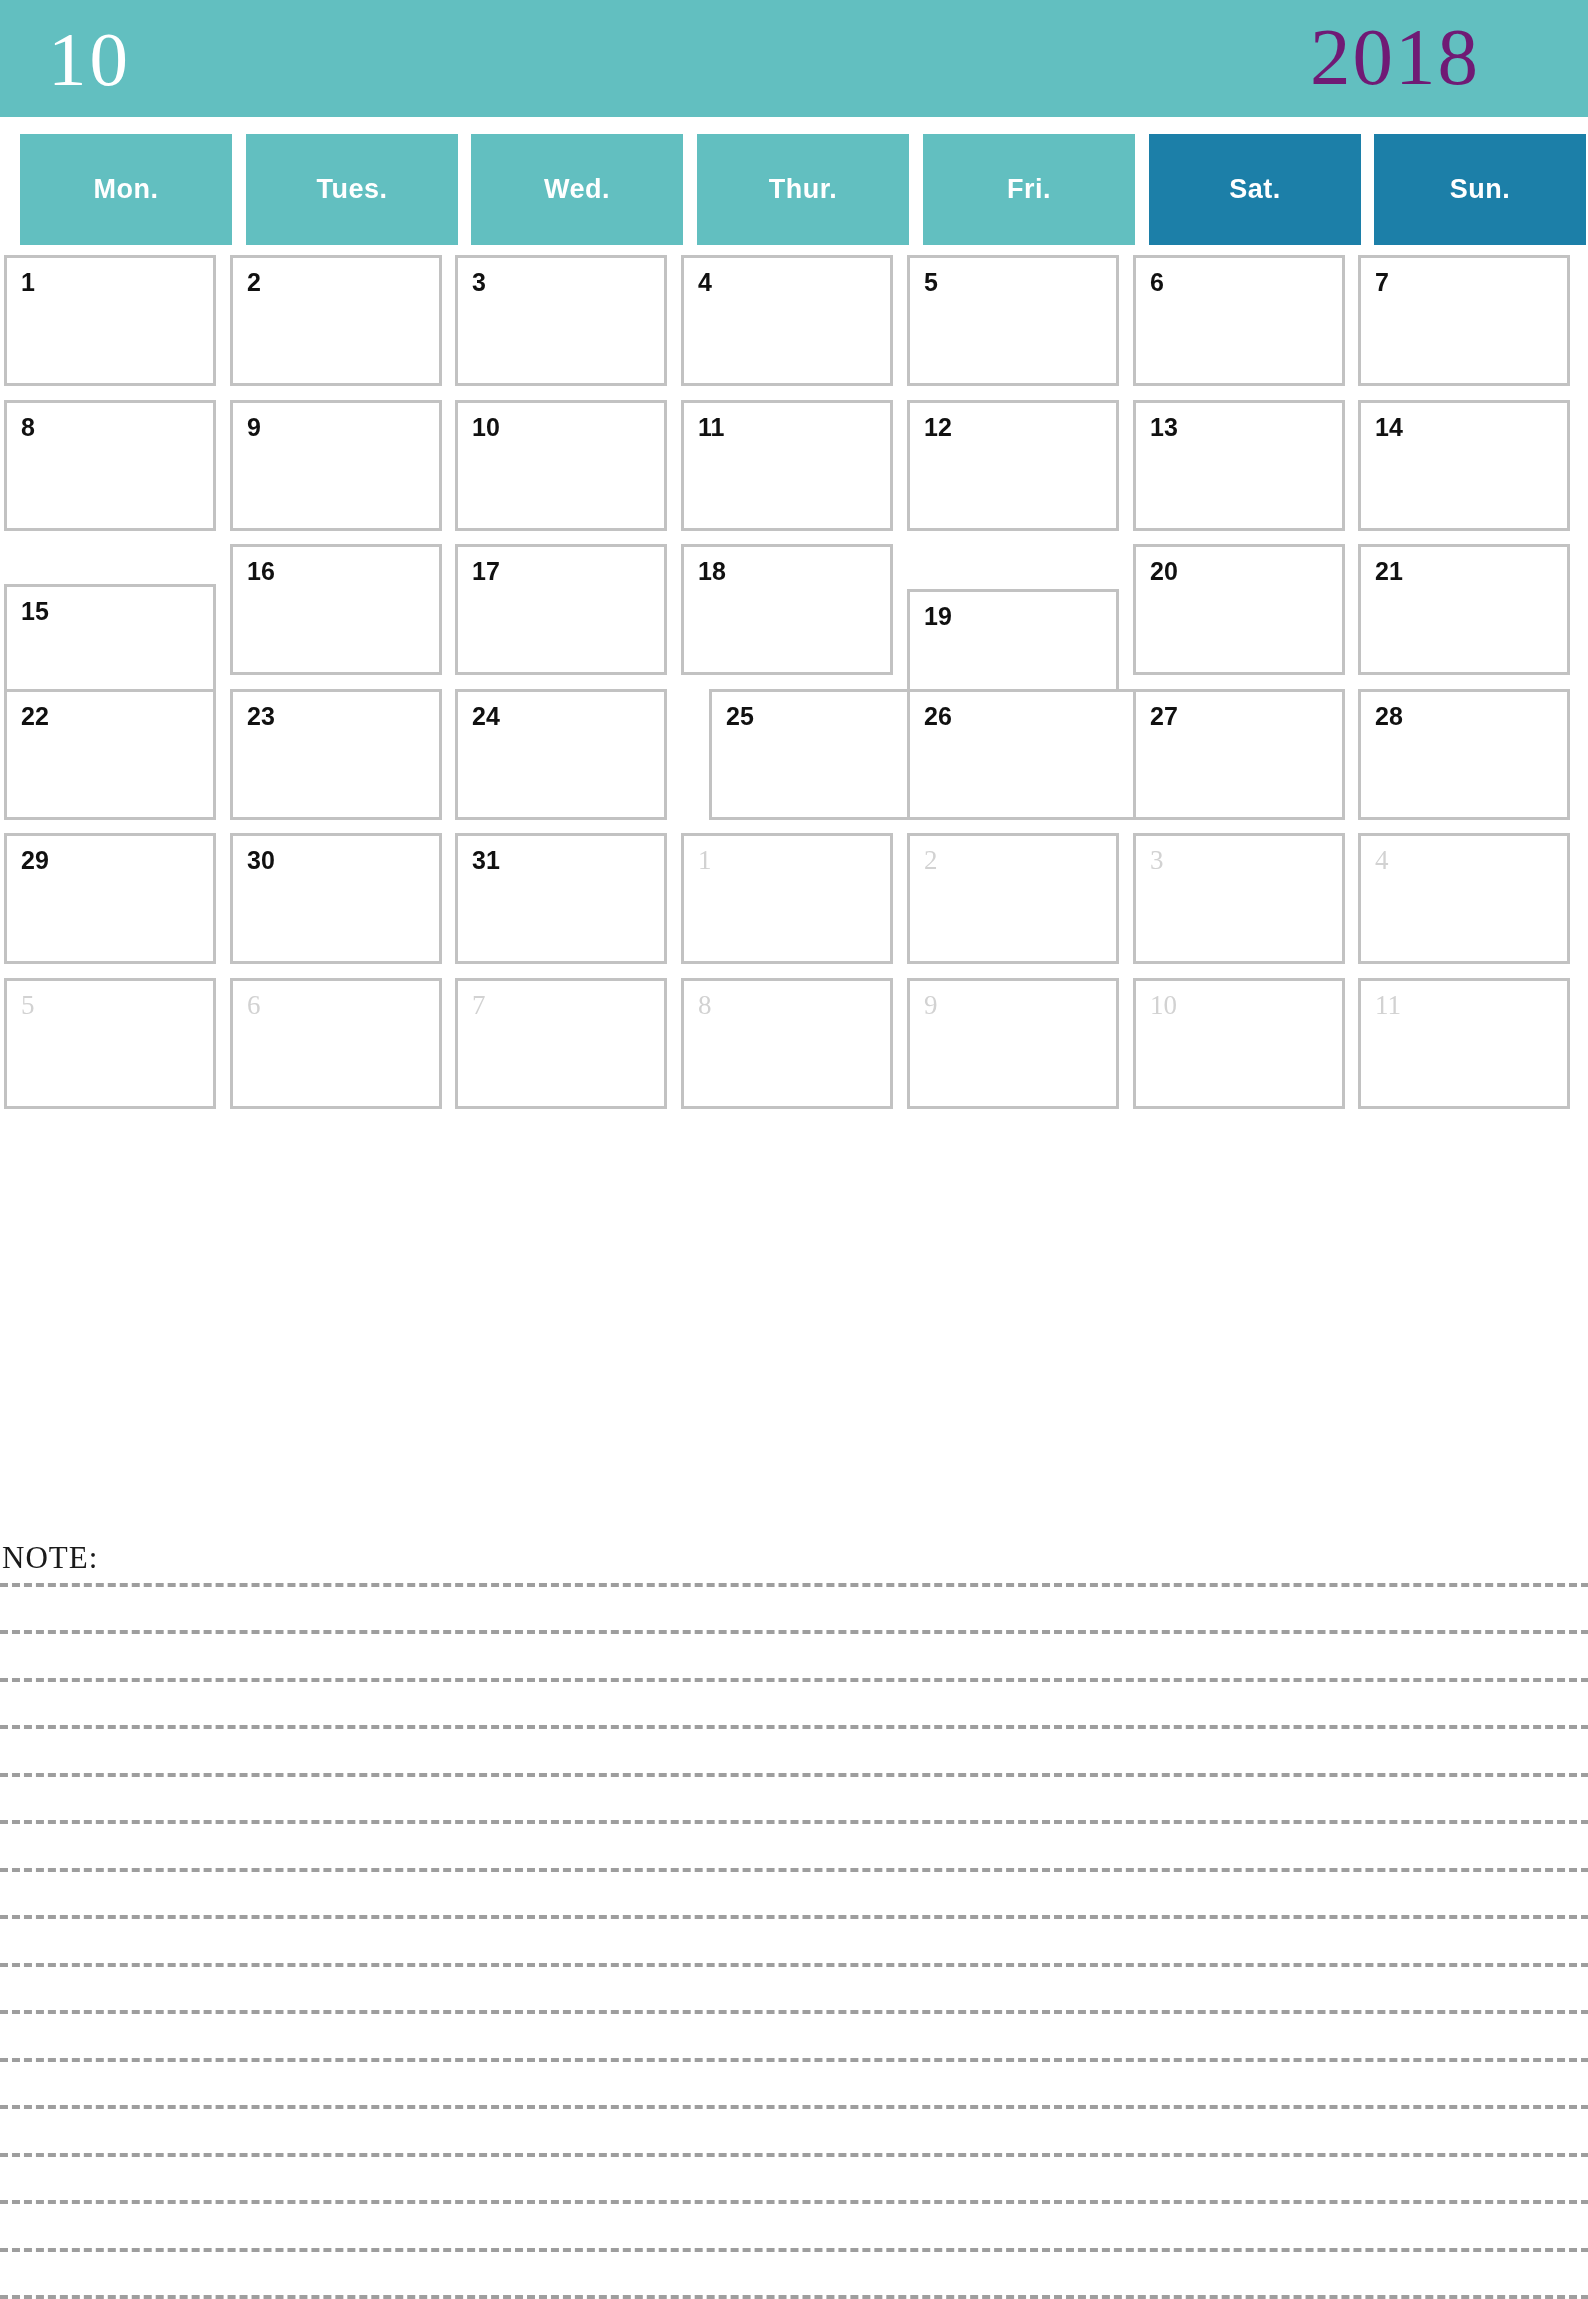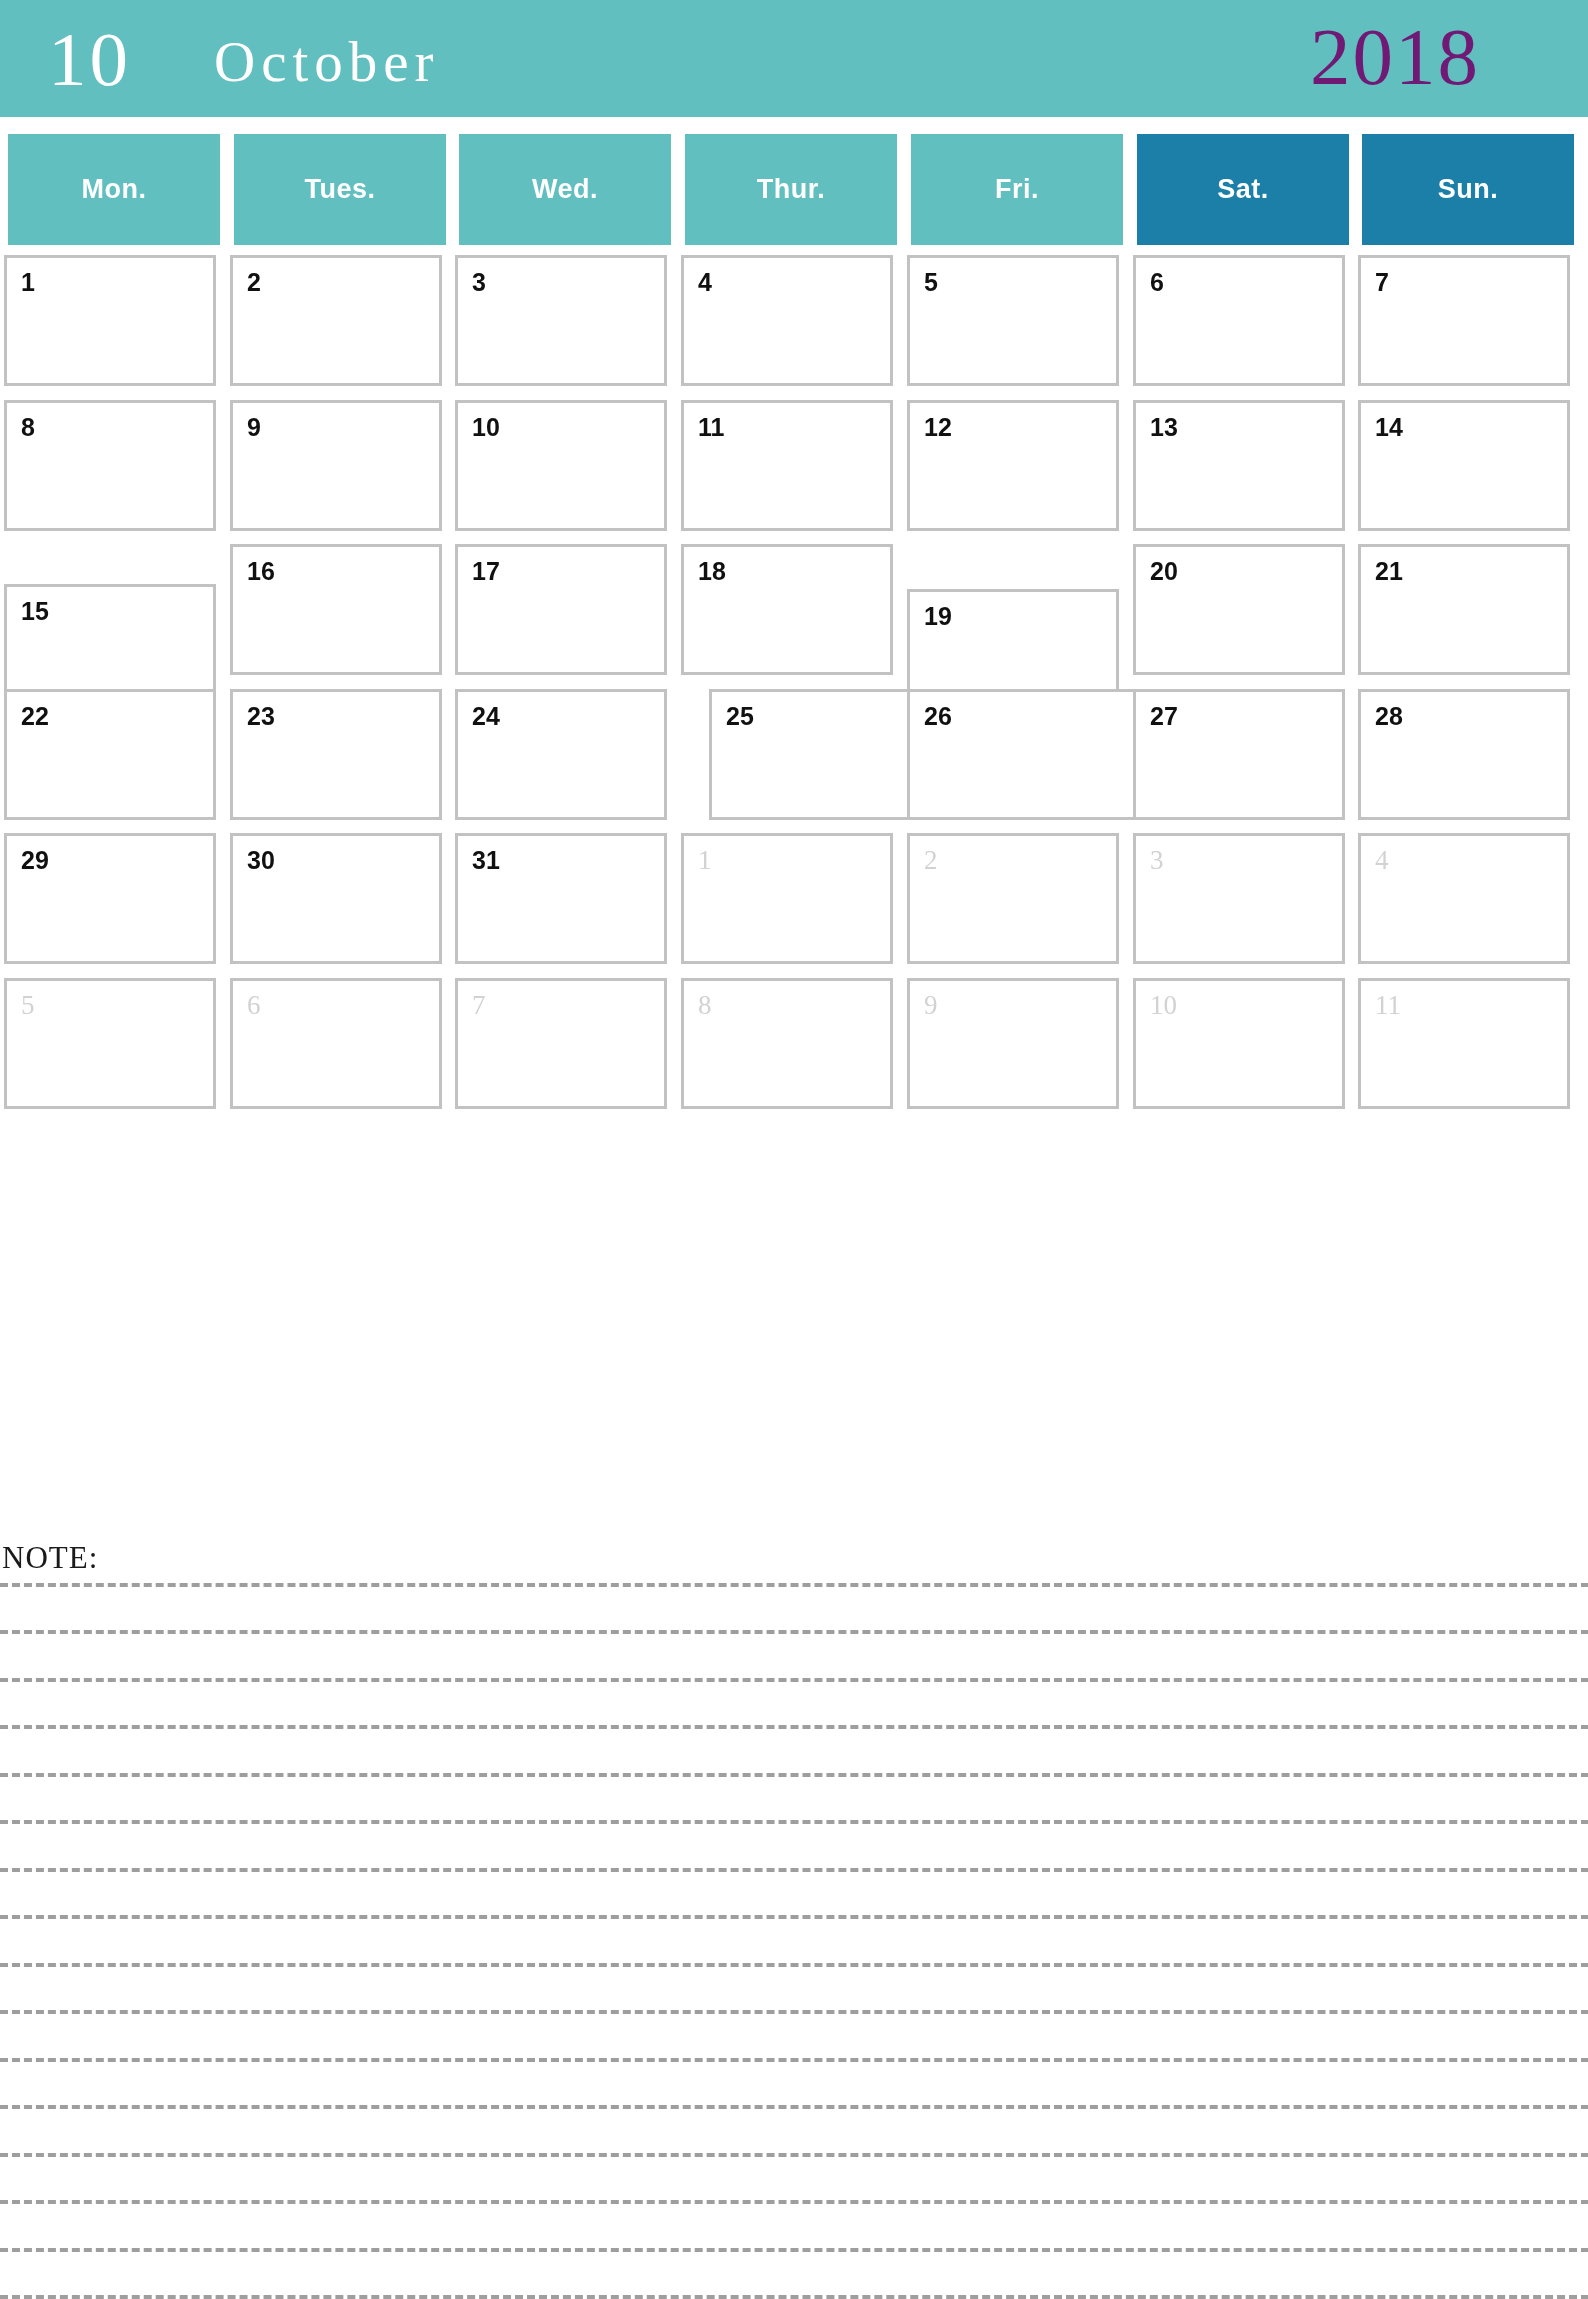--- a/index.html
+++ b/index.html
@@ -55,21 +55,21 @@
     font-size: 81px;
     font-weight: 400;
     color: #701a75;
     letter-spacing: 2px;
     line-height: 99px;
   }
 
   
   #weekday-row {
     position: absolute;
-    left: 8px;
+    left: 20px;
     top: 134px;
     width: 1548px;
     height: 111px;
   }
   .weekday-cell {
     position: absolute;
     top: 0;
     height: 111px;
     box-sizing: border-box;
     display: flex;
@@ -137,21 +137,20 @@
     width: 1589px;
     height: 0;
     border-top: 4px dashed #9e9e9e;
   }
 </style>
 </head>
 <body>
 
 <div id="title-banner">
   <div id="month-number">10</div>
-  <div id="month-name">October</div>
   <div id="year-label">2018</div>
 </div>
 
 <div id="weekday-row">
     <div class="weekday-cell weekday-weekday" style="left: 0px; width: 212px;">
       <span>Mon.</span>
     </div>
     <div class="weekday-cell weekday-weekday" style="left: 226px; width: 212px;">
       <span>Tues.</span>
     </div>

